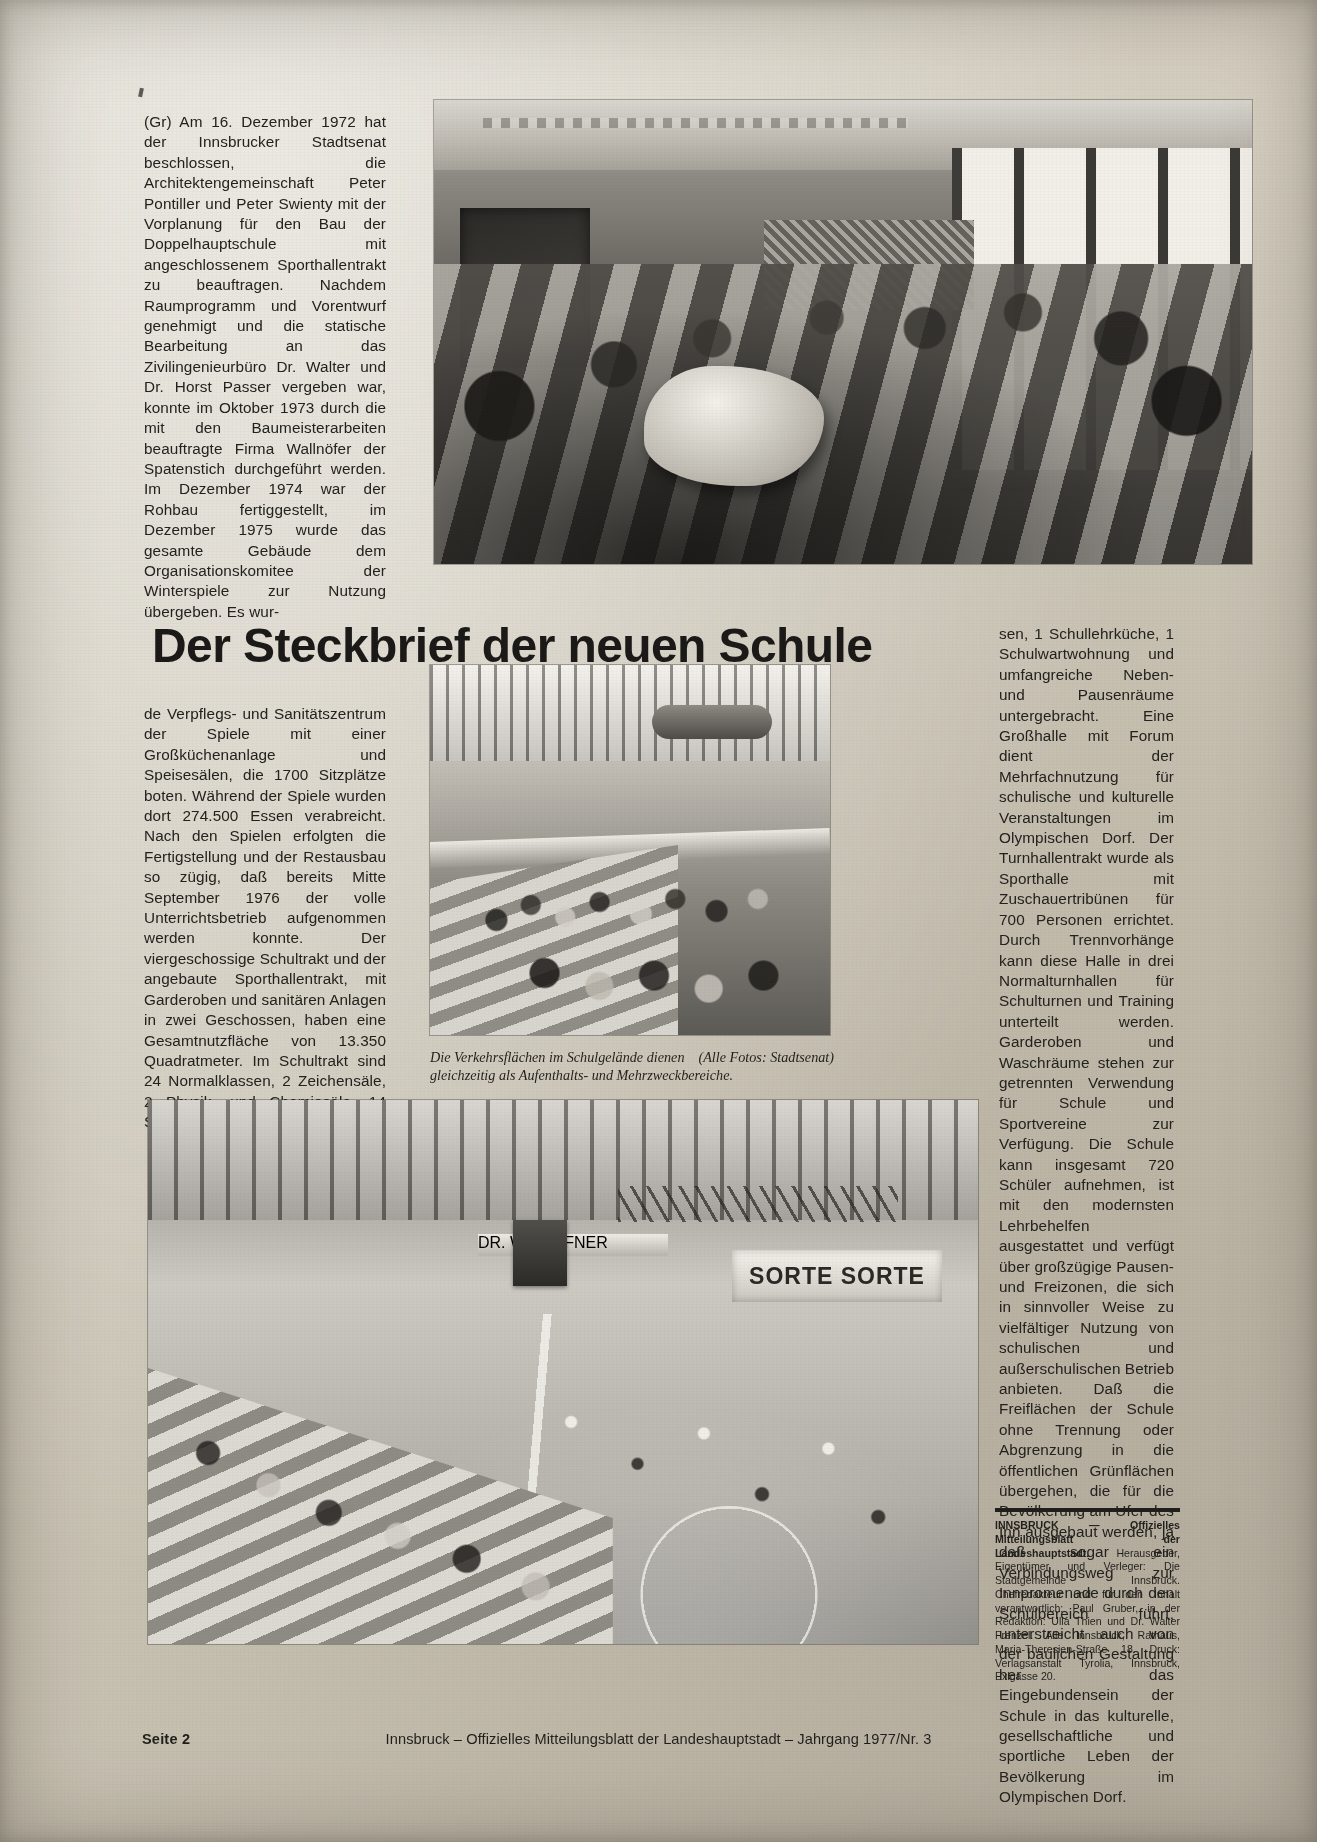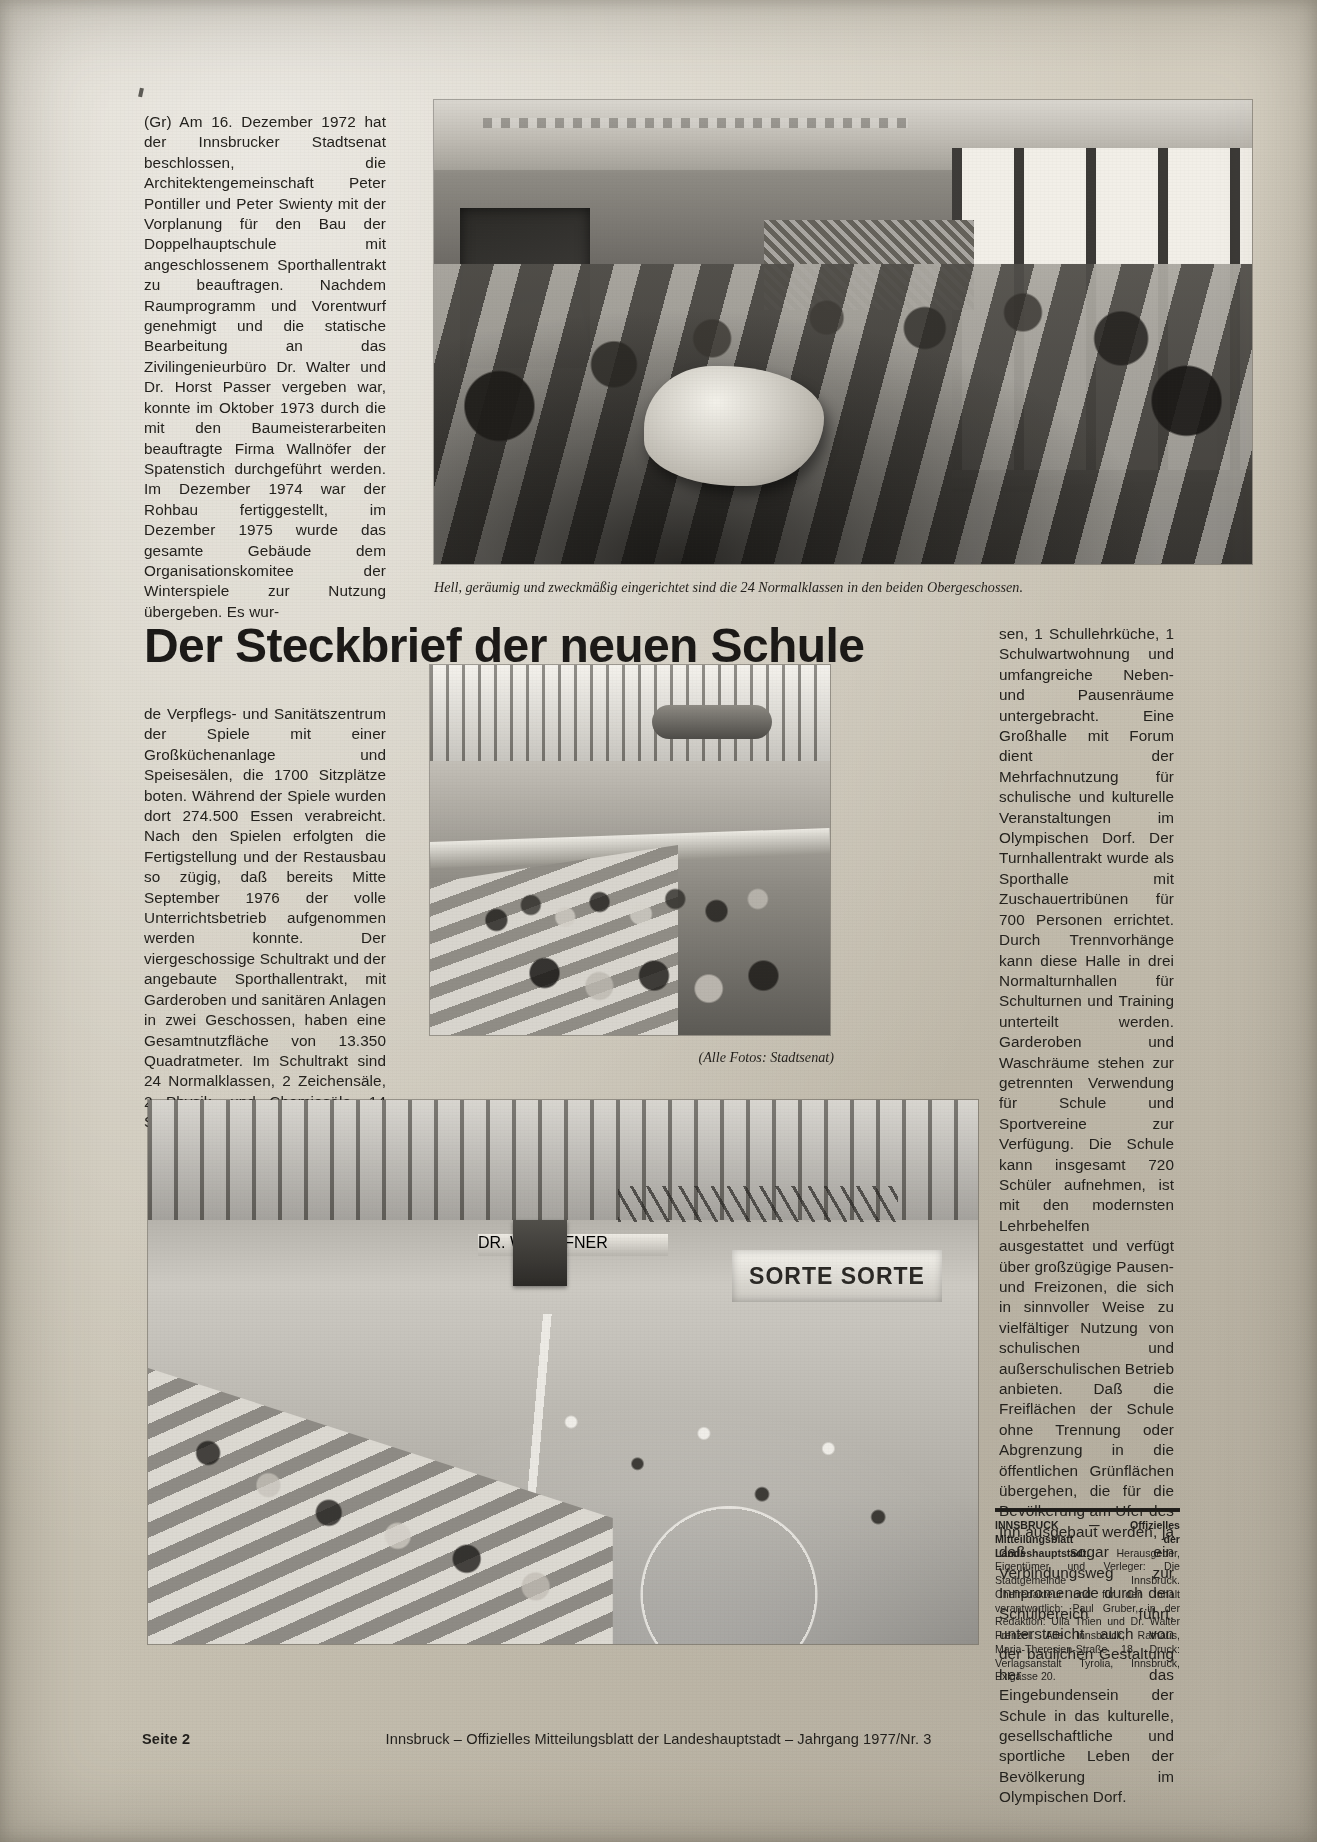--- a/index.html
+++ b/index.html
@@ -58,21 +58,21 @@
   
   #intro {
     left: 140px;
     top: 108px;
     width: 250px;
   }
 
   
   #headline {
     position: absolute;
-    left: 144px;
+    left: 152px;
     top: 618px;
     width: 830px;
     font-size: 48px;
     font-weight: bold;
     letter-spacing: -0.6px;
     color: #1b1917;
     font-family: "Liberation Sans", sans-serif;
   }
 
   
@@ -356,41 +356,41 @@
       <div class="inner">
         <div class="cl-ceiling"></div>
         <div class="cl-window"></div>
         <div class="cl-board"></div>
         <div class="cl-pinwall"></div>
         <div class="cl-desks"></div>
         <div class="cl-pupils"></div>
         <div class="cl-model"></div>
       </div>
     </div>
-    <div class="caption" id="cap1">Hell, geräumig und zweckmäßig eingerichtet sind die 24 Normalklassen in den beiden Obergeschossen.</div>
 
     <div id="headline">Der Steckbrief der neuen Schule</div>
 
     <div class="col-text" id="left-lower">
       <p>de Verpflegs- und Sanitätszentrum der Spiele mit einer Großküchenanlage und Speisesälen, die 1700 Sitzplätze boten. Während der Spiele wurden dort 274.500 Essen verabreicht. Nach den Spielen erfolgten die Fertigstellung und der Restausbau so zügig, daß bereits Mitte September 1976 der volle Unterrichtsbetrieb aufgenommen werden konnte.
 Der viergeschossige Schultrakt und der angebaute Sporthallentrakt, mit Garderoben und sanitären Anlagen in zwei Geschossen, haben eine Gesamtnutzfläche von 13.350 Quadratmeter. Im Schultrakt sind 24 Normalklassen, 2 Zeichensäle, 2 Physik- und Chemiesäle, 14 Sonderklas-</p>
     </div>
 
     <div class="photo" id="photo2">
       <div class="inner">
         <div class="co-roof"></div>
         <div class="co-duct"></div>
         <div class="co-rail"></div>
         <div class="co-stairs"></div>
         <div class="co-crowd"></div>
         <div class="co-crowd2"></div>
       </div>
     </div>
     <div class="caption" id="cap2">
       <span class="credit">(Alle Fotos: Stadtsenat)</span>
+      <span>Die Verkehrsflächen im Schulgelände dienen gleichzeitig als Aufenthalts- und Mehrzweckbereiche.</span>
     </div>
 
     <div class="col-text" id="right-col">
       <p>sen, 1 Schullehrküche, 1 Schulwartwohnung und umfangreiche Neben- und Pausenräume untergebracht. Eine Großhalle mit Forum dient der Mehrfachnutzung für schulische und kulturelle Veranstaltungen im Olympischen Dorf. Der Turnhallentrakt wurde als Sporthalle mit Zuschauertribünen für 700 Personen errichtet. Durch Trennvorhänge kann diese Halle in drei Normalturnhallen für Schulturnen und Training unterteilt werden. Garderoben und Waschräume stehen zur getrennten Verwendung für Schule und Sportvereine zur Verfügung. Die Schule kann insgesamt 720 Schüler aufnehmen, ist mit den modernsten Lehrbehelfen ausgestattet und verfügt über großzügige Pausen- und Freizonen, die sich in sinnvoller Weise zu vielfältiger Nutzung von schulischen und außerschulischen Betrieb anbieten.
 Daß die Freiflächen der Schule ohne Trennung oder Abgrenzung in die öffentlichen Grünflächen übergehen, die für die Bevölkerung am Ufer des Inn ausgebaut werden, ja daß sogar ein Verbindungsweg zur Innpromenade durch den Schulbereich führt, unterstreicht auch von der baulichen Gestaltung her das Eingebundensein der Schule in das kulturelle, gesellschaftliche und sportliche Leben der Bevölkerung im Olympischen Dorf.</p>
     </div>
 
     <div class="photo" id="photo3">
       <div class="inner">
         <div class="sp-roof"></div>

